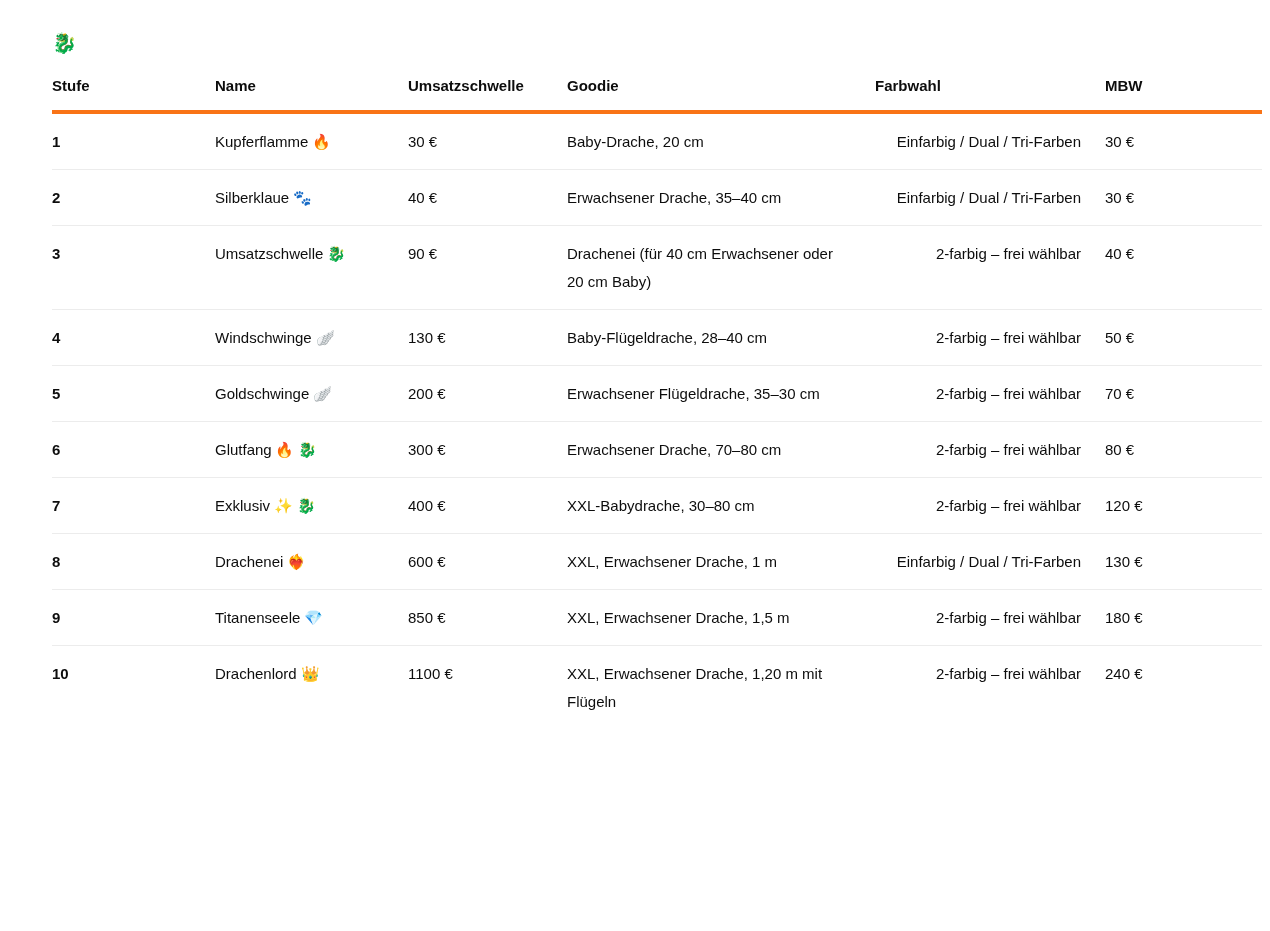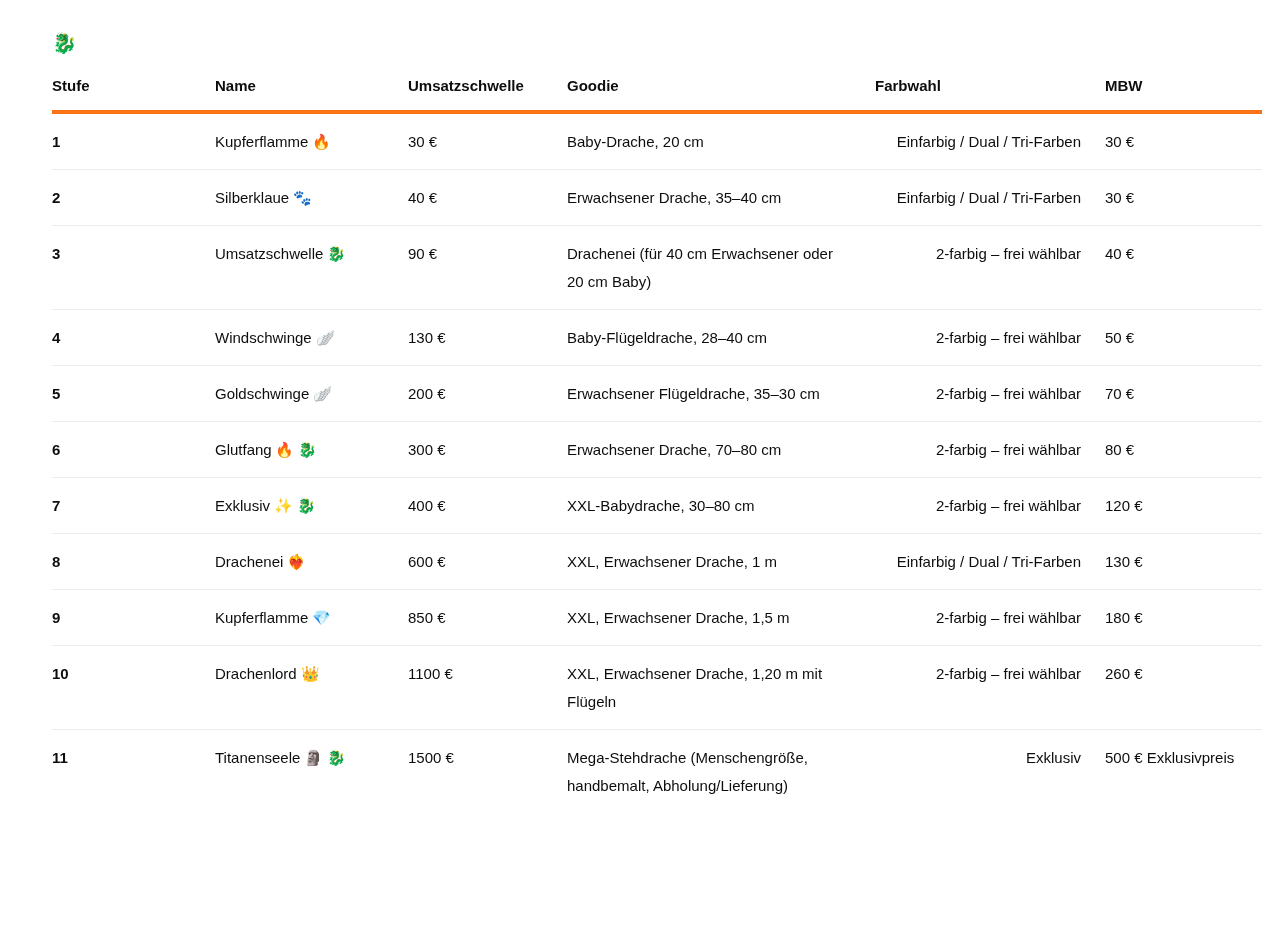--- a/index.html
+++ b/index.html
@@ -142,37 +142,29 @@
       <tr>
         <td class="col-stufe">8</td>
         <td class="col-name">Drachenei ❤️‍🔥</td>
         <td class="col-umsatz">600 €</td>
         <td class="col-goodie">XXL, Erwachsener Drache, 1 m</td>
         <td class="col-farbwahl">Einfarbig / Dual / Tri-Farben</td>
         <td class="col-mbw">130 €</td>
       </tr>
       <tr>
         <td class="col-stufe">9</td>
-        <td class="col-name">Kupferflamme 💎</td>
+        <td class="col-name">Titanenseele 💎</td>
         <td class="col-umsatz bold-value">850 €</td>
         <td class="col-goodie">XXL, Erwachsener Drache, 1,5 m</td>
         <td class="col-farbwahl">2-farbig – frei wählbar</td>
         <td class="col-mbw">180 €</td>
       </tr>
       <tr>
         <td class="col-stufe">10</td>
         <td class="col-name">Drachenlord 👑</td>
         <td class="col-umsatz">1100 €</td>
         <td class="col-goodie">XXL, Erwachsener Drache, 1,20 m mit Flügeln</td>
         <td class="col-farbwahl">2-farbig – frei wählbar</td>
-        <td class="col-mbw">260 €</td>
-      </tr>
-      <tr>
-        <td class="col-stufe">11</td>
-        <td class="col-name">Titanenseele 🗿 🐉</td>
-        <td class="col-umsatz">1500 €</td>
-        <td class="col-goodie">Mega-Stehdrache (Menschengröße, handbemalt, Abholung/Lieferung)</td>
-        <td class="col-farbwahl">Exklusiv</td>
-        <td class="col-mbw">500 € Exklusivpreis</td>
+        <td class="col-mbw">240 €</td>
       </tr>
     </tbody>
   </table>
 </div>
 
 </body></html>

